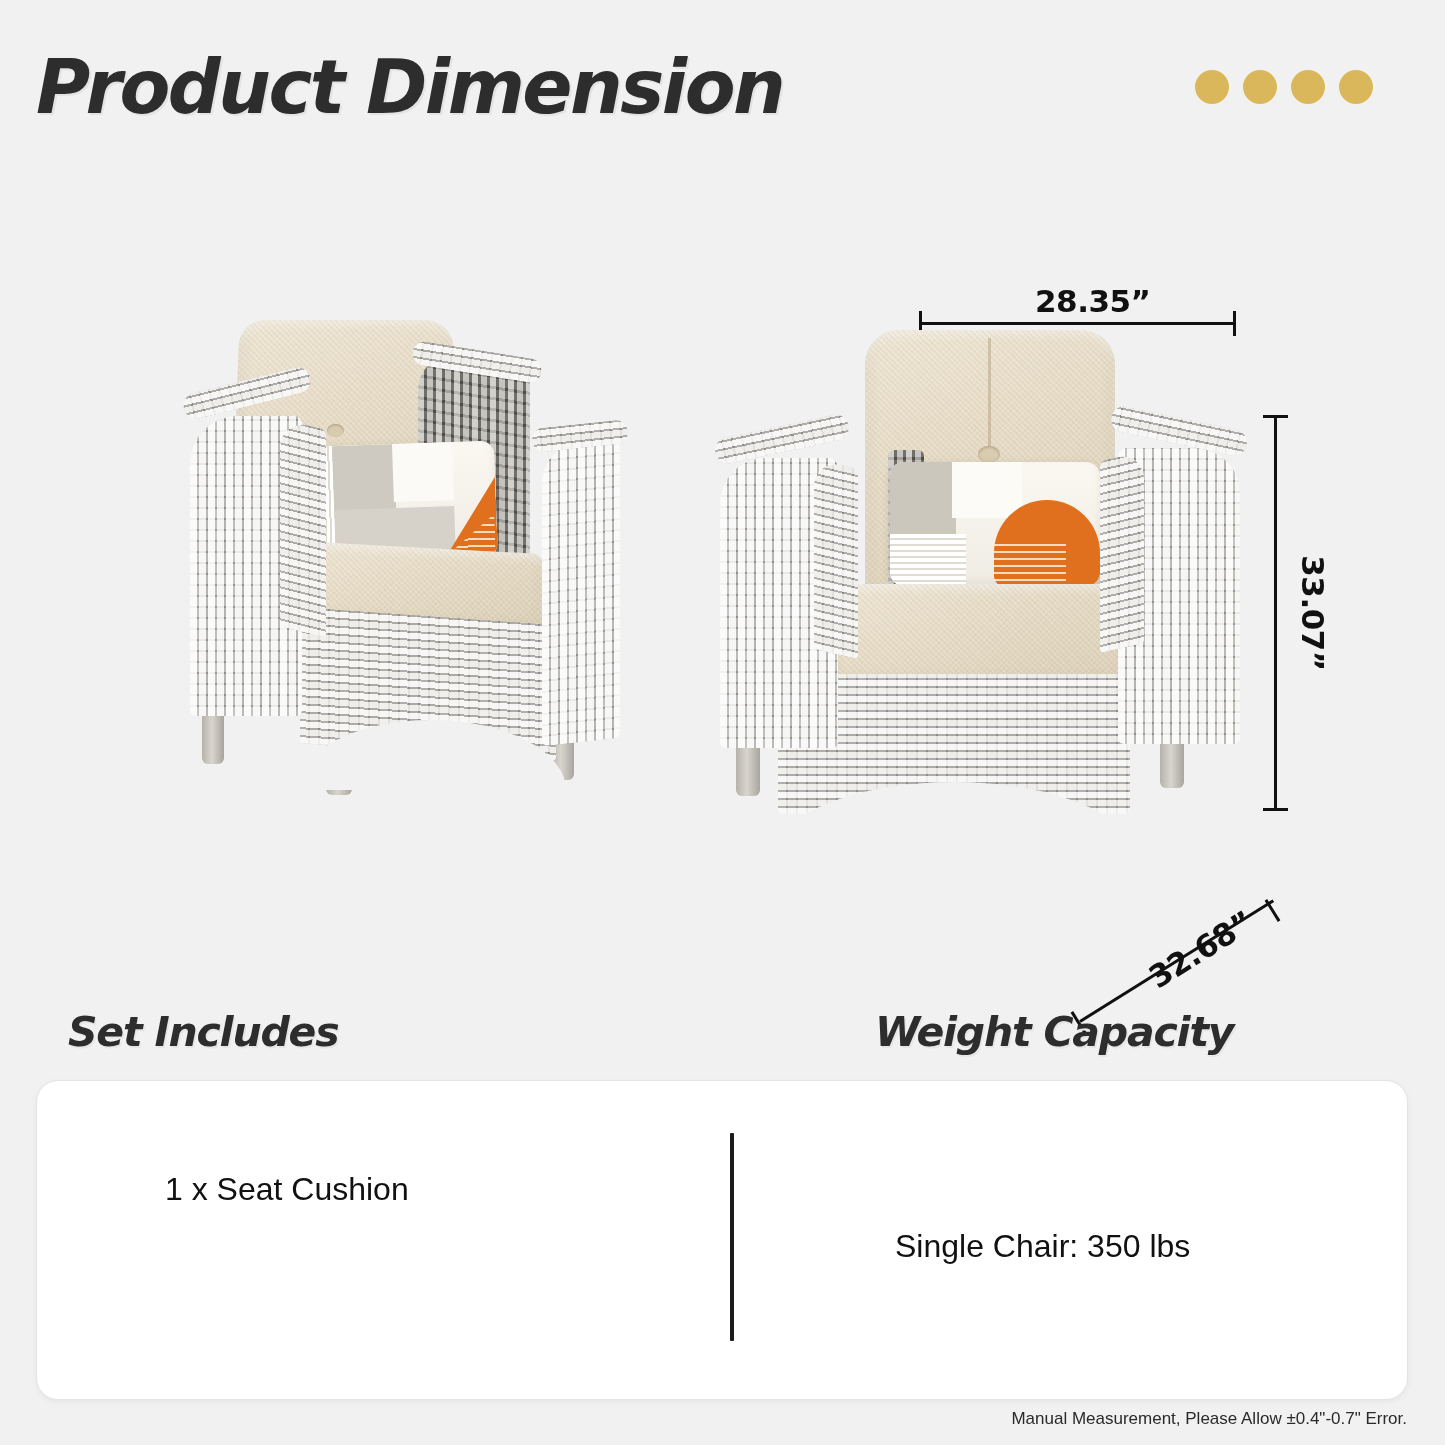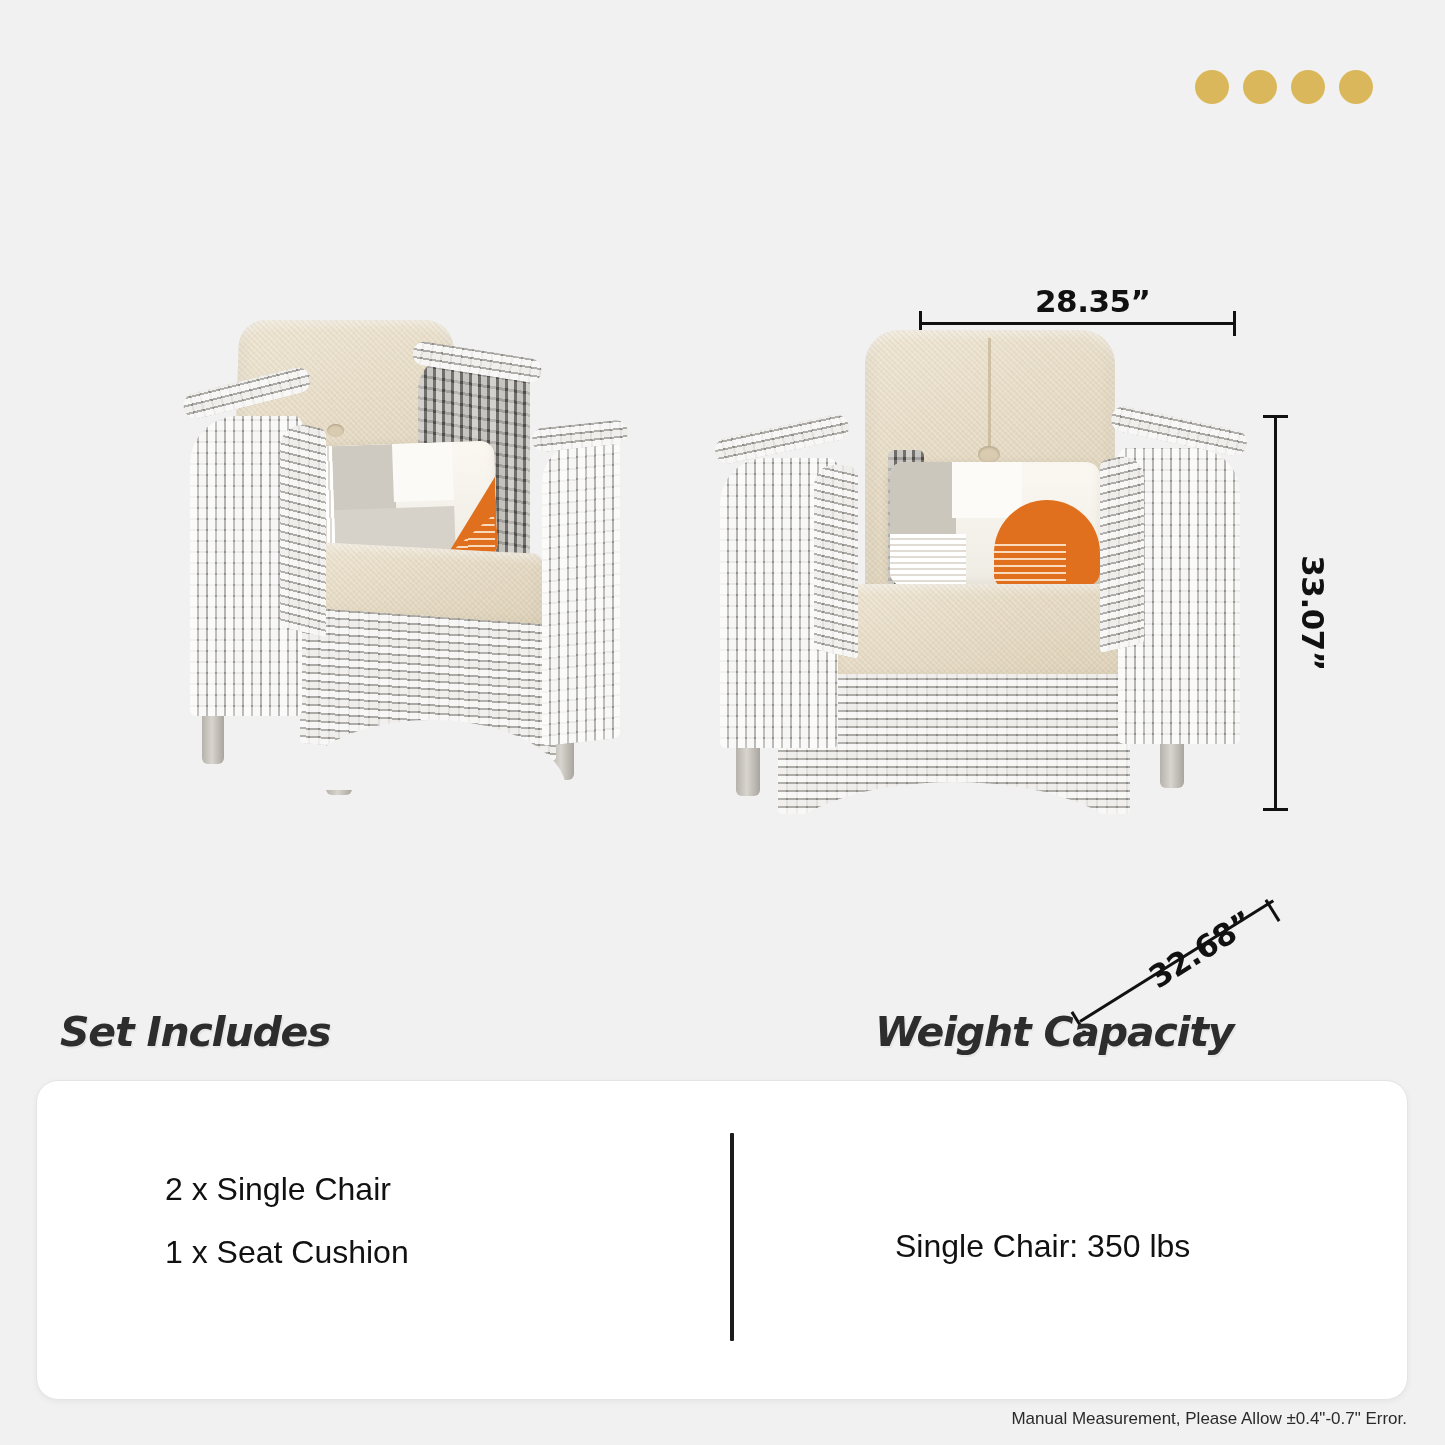--- a/index.html
+++ b/index.html
@@ -107,20 +107,21 @@
   .disclaimer{
     position:absolute;right:38px;top:1409px;
     font-size:17px;color:#2a2a2a;white-space:nowrap;
   }
 </style>
 </head>
 <body>
 
 <div id="page">
 
+  <div class="page-title">Product Dimension</div>
 
   <div class="dots">
     <span class="dot"></span>
     <span class="dot"></span>
     <span class="dot"></span>
     <span class="dot"></span>
   </div>
 
   <div class="stage">
 
@@ -245,28 +246,27 @@
 
     <div class="dim-diag-wrap" style="left:1080px;top:760px;width:230px;height:140px;">
       <div class="dim-line" style="left:0px;top:80px;width:228px;height:3px;transform-origin:left center;transform:rotate(-32deg);"></div>
       <div class="dim-cap" style="left:-3px;top:70px;width:3px;height:25px;transform-origin:center;transform:rotate(-32deg);"></div>
       <div class="dim-cap" style="left:191px;top:-42px;width:3px;height:25px;transform-origin:center;transform:rotate(-32deg);"></div>
       <div class="dim-text" style="left:72px;top:22px;transform-origin:left center;transform:rotate(-32deg);">32.68”</div>
     </div>
 
   </div>
 
-  <div class="sec-h" style="left:60px;top:1008px;">Set Includes</div>
+  <div class="sec-h" style="left:68px;top:1008px;">Set Includes</div>
   <div class="sec-h" style="left:875px;top:1008px;">Weight Capacity</div>
 
   <div class="card"></div>
   <div class="card-divider"></div>
 
   <ul class="includes-list">
-    <li>2 x Single Chair</li>
     <li>1 x Seat Cushion</li>
   </ul>
 
   <div class="capacity-text">Single Chair: 350 lbs</div>
 
   <div class="disclaimer">Manual Measurement, Please Allow ±0.4"-0.7" Error.</div>
 
 </div>
 
 </body></html>

